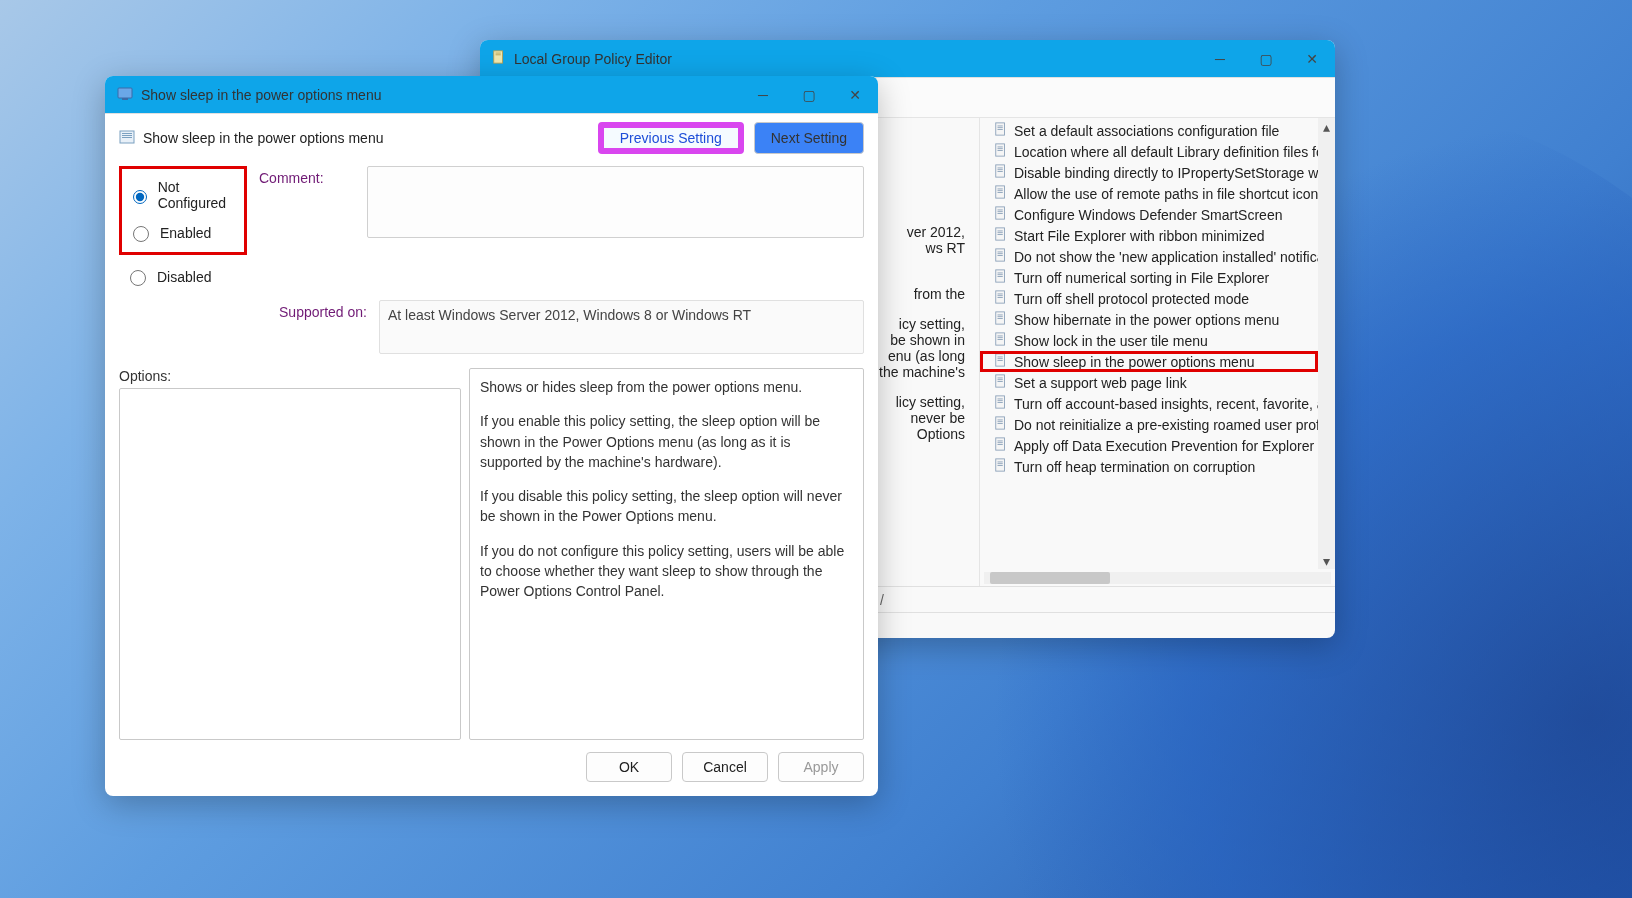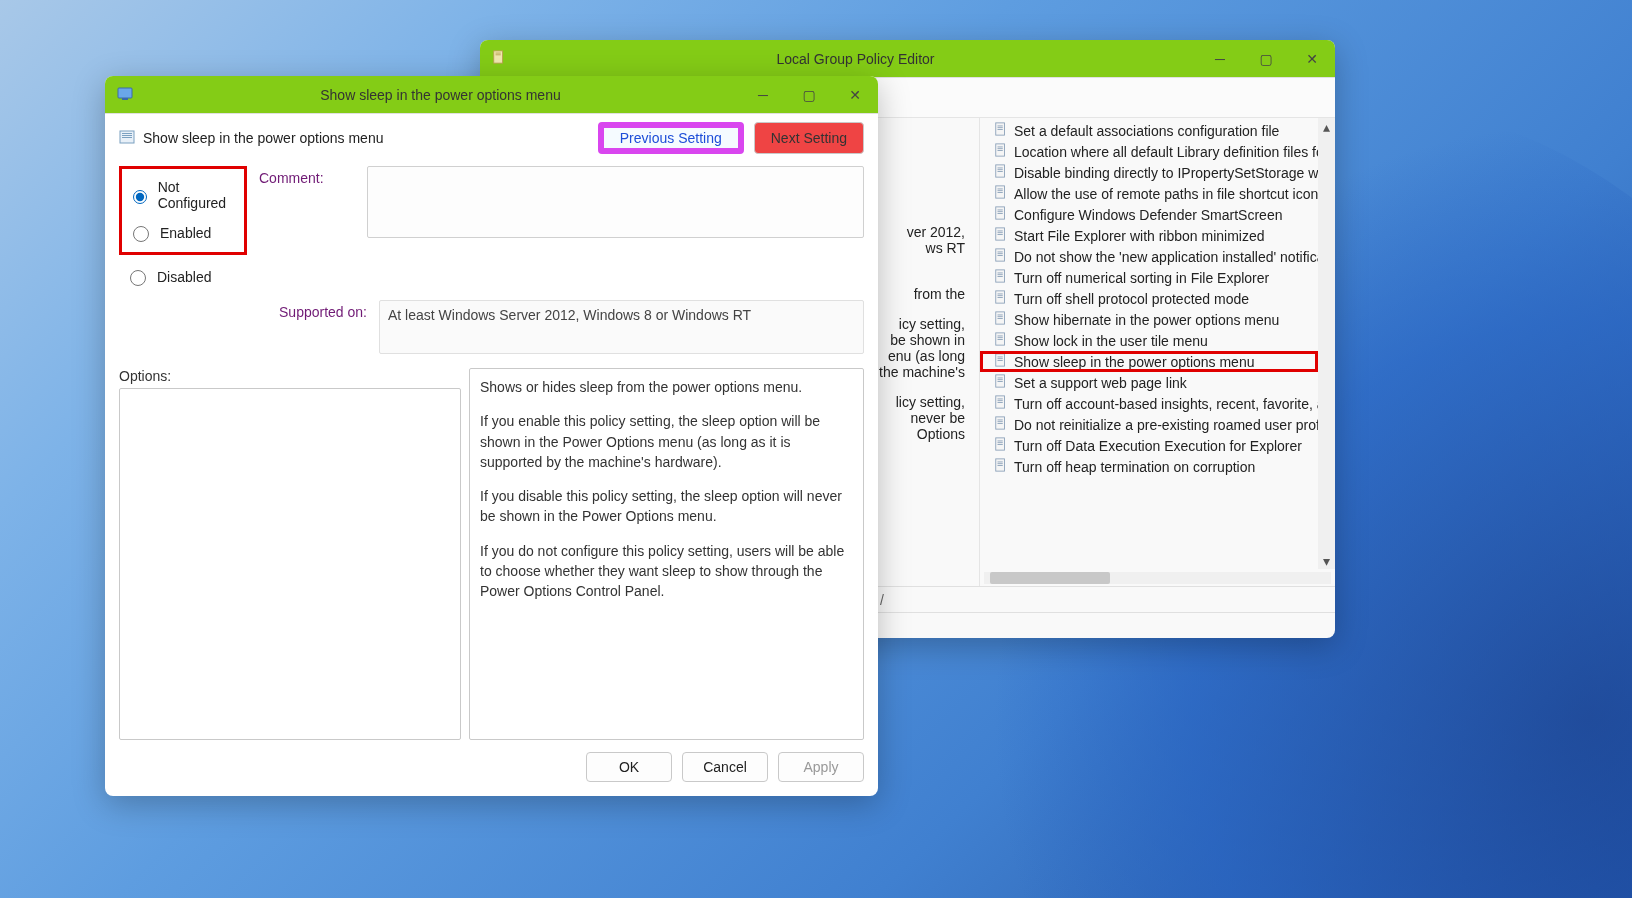--- a/index.html
+++ b/index.html
@@ -31,24 +31,23 @@
     display: flex;
     flex-direction: column;
     font-size: 14px;
     color: #222;
   }
   
   .titlebar {
     height: 38px;
     display: flex;
     align-items: center;
-    background: #84cc16;
+    background: #0ea5e9;
     border-radius: 8px 8px 0 0;
     border-bottom: 1px solid #e0e0e0;
-    text-align: center;
   }
   .titlebar .icon { margin: 0 8px 0 12px; }
   .titlebar .title { flex: 1; color: #333; }
   .winctrl { display: flex; }
   .winctrl .btn {
     width: 46px; height: 38px;
     display: flex; align-items: center; justify-content: center;
     color: #444;
   }
   
@@ -91,21 +90,21 @@
   
   .front-window { left: 105px; top: 76px; width: 773px; height: 720px; background:#fff; }
   .front-body { flex:1; padding: 8px 14px 14px 14px; display:flex; flex-direction:column; overflow:hidden; }
   .policy-header {
     display: flex; align-items: center; gap: 8px; margin-bottom: 6px;
   }
   .nav-buttons { margin-left: auto; display:flex; gap:10px; }
   .nav-btn {
     height: 32px; padding: 0 16px;
     border: 1px solid #c9c9c9; border-radius: 4px;
-    background: #ef4444; color:#333;
+    background: #3b82f6; color:#333;
     display:flex; align-items:center;
   }
   .nav-btn.primary { border:6px solid #d946ef; color:#1d4ed8; background:#f5fbff; }
   .radio-section { display:flex; gap:12px; margin-top:6px; }
   .radio-col {
     width: 128px; padding: 4px 6px;
     border: 3px solid #e00000;
   }
   .radio-outside { padding: 6px 6px 0 6px; }
   .radio-row { display:flex; align-items:center; gap:8px; padding:6px 0; }
@@ -326,21 +325,21 @@
                 </svg></span>
               <span>Do not reinitialize a pre-existing roamed user profil</span>
             </div>
             <div class="setting-item">
               <span><svg class="doc-icon" viewBox="0 0 16 16">
                   <rect x="2" y="1" width="10" height="14" fill="#f5f5f5" stroke="#8aa0b8"></rect>
                   <rect x="4" y="4" width="6" height="1" fill="#8aa0b8"></rect>
                   <rect x="4" y="6" width="6" height="1" fill="#8aa0b8"></rect>
                   <rect x="4" y="8" width="6" height="1" fill="#8aa0b8"></rect>
                 </svg></span>
-              <span>Turn off Data Execution Execution for Explorer</span>
+              <span>Apply off Data Execution Prevention for Explorer</span>
             </div>
             <div class="setting-item">
               <span><svg class="doc-icon" viewBox="0 0 16 16">
                   <rect x="2" y="1" width="10" height="14" fill="#f5f5f5" stroke="#8aa0b8"></rect>
                   <rect x="4" y="4" width="6" height="1" fill="#8aa0b8"></rect>
                   <rect x="4" y="6" width="6" height="1" fill="#8aa0b8"></rect>
                   <rect x="4" y="8" width="6" height="1" fill="#8aa0b8"></rect>
                 </svg></span>
               <span>Turn off heap termination on corruption</span>
             </div>

